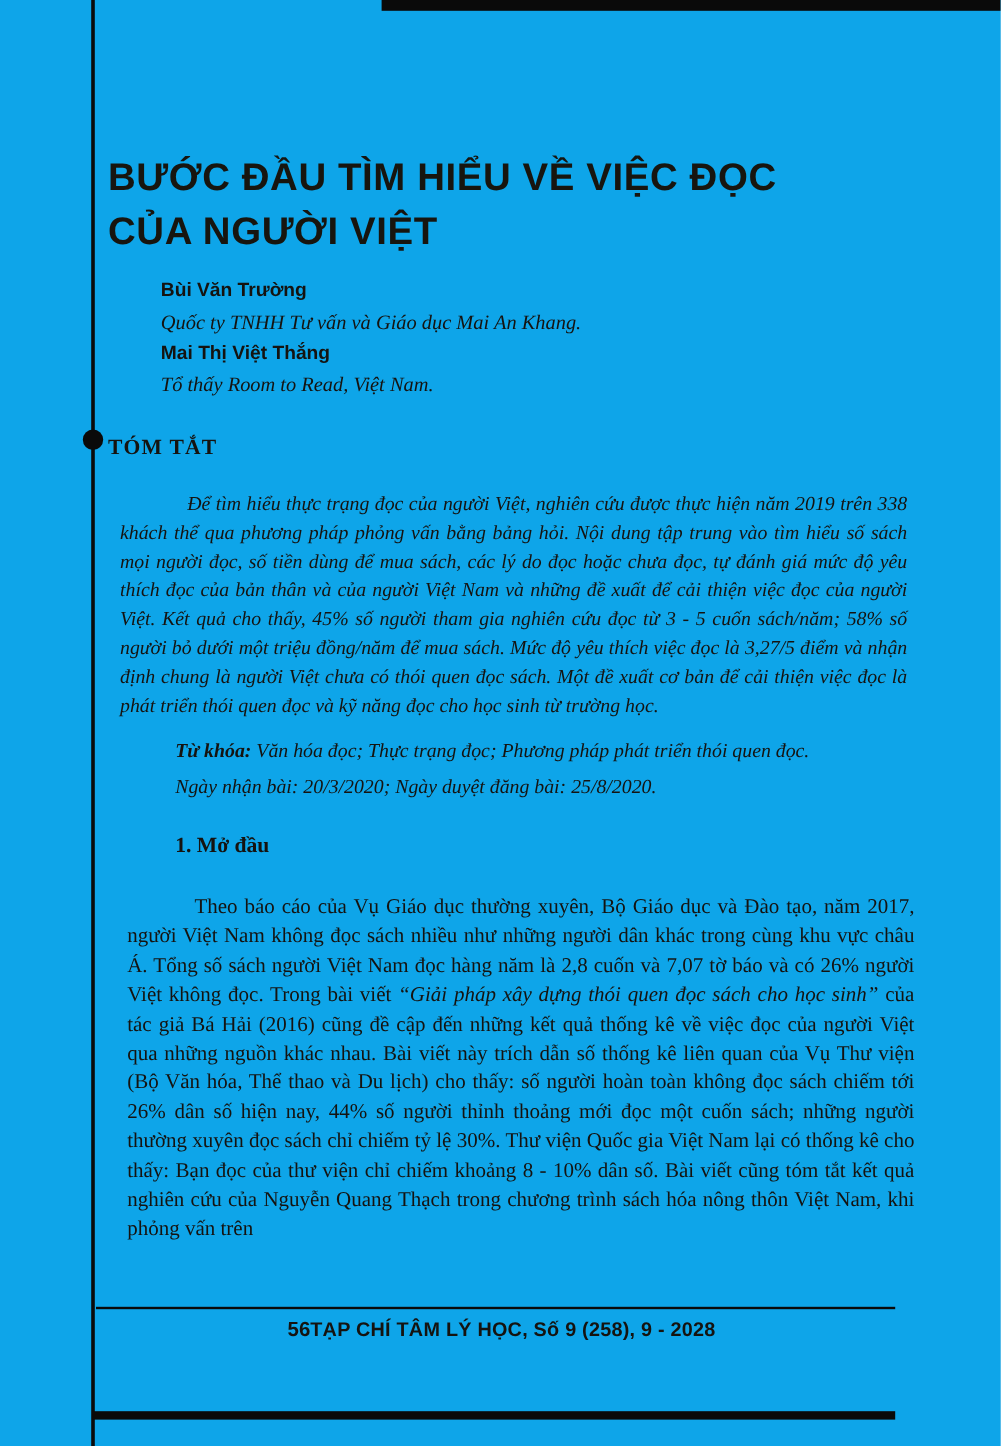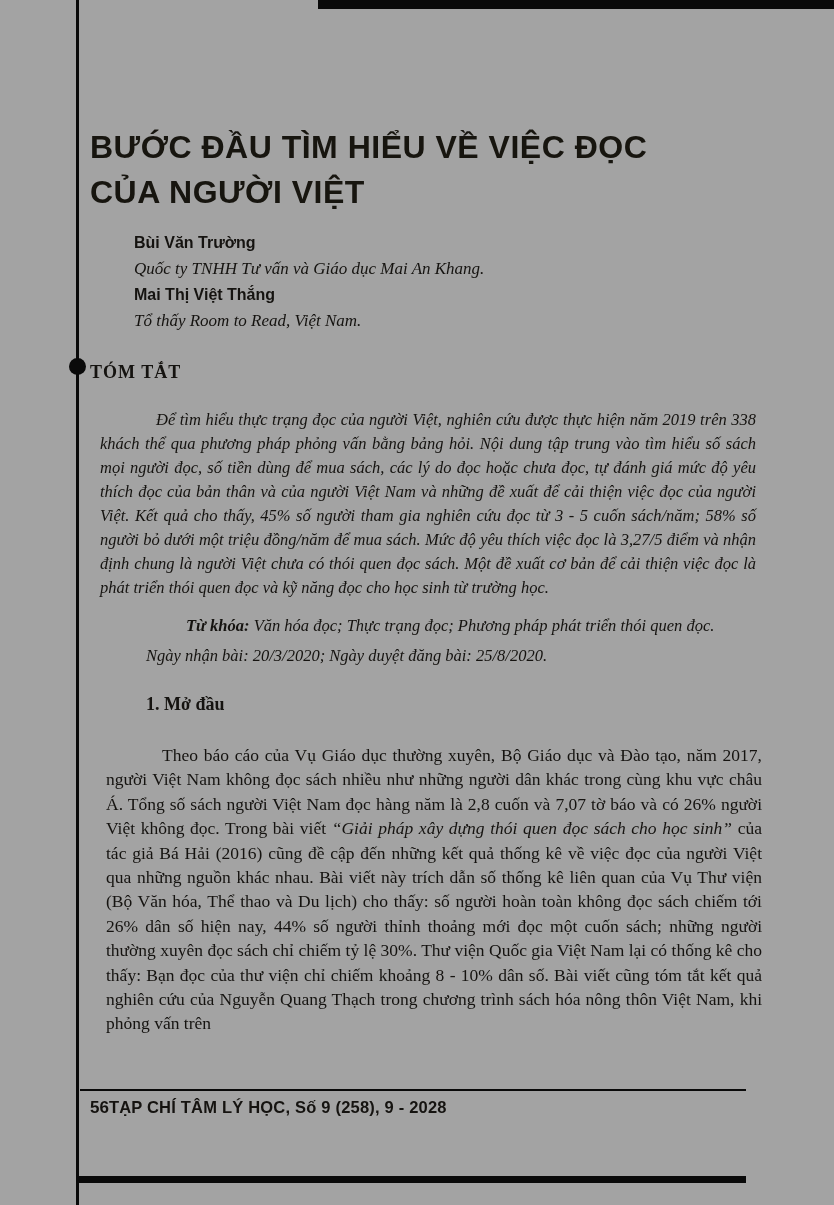--- a/index.html
+++ b/index.html
@@ -1,20 +1,20 @@
 <!DOCTYPE html>
 <html><head>
 <meta charset="utf-8">
 <style>
   html, body { margin: 0; padding: 0; background: #e9e9e9; }
   .page {
     position: relative;
     width: 834px;
     height: 1205px;
-    background: #a3a3a3;
+    background: #0ea5e9;
     overflow: hidden;
     color: #151310;
     font-family: "Liberation Serif", serif;
   }
   
   .scan-left-line  { position: absolute; left: 76px; top: 0; width: 3px; height: 1205px; background: #0a0a0a; }
   .scan-top-bar    { position: absolute; left: 318px; top: 0; width: 516px; height: 9px; background: #0a0a0a; }
   .scan-bottom-bar { position: absolute; left: 78px; top: 1176px; width: 668px; height: 7px; background: #0a0a0a; }
   .binder-dot      { position: absolute; left: 69px; top: 358px; width: 17px; height: 17px; border-radius: 50%; background: #0a0a0a; }
   .footer-rule     { position: absolute; left: 80px; top: 1089px; width: 666px; height: 2px; background: #0a0a0a; }
@@ -52,41 +52,41 @@
     top: 398px;
     font-style: italic;
     font-size: 16.5px;
     line-height: 24px;
     text-align: justify;
     text-indent: 56px;
     margin: 10px;
   }
 
   .keywords { top: 614px; font-size: 16.5px; line-height: 24px; padding-left: 56px; }
-  .keywords .kw-label { font-weight: 700; font-style: italic; margin-left: 40px; }
+  .keywords .kw-label { font-weight: 700; font-style: italic; }
   .keywords .kw-value { font-style: italic; }
 
   .dates { top: 646px; font-size: 16.5px; font-style: italic; padding-left: 56px; }
 
   .section-heading { top: 694px; font-weight: 700; font-size: 18px; padding-left: 56px; }
 
   .body-text {
     top: 727px;
     font-size: 17.5px;
     line-height: 24.4px;
     text-align: justify;
     text-indent: 56px;
     margin: 16px;
   }
   .body-text .italic { font-style: italic; }
 
   .footer {
     top: 1098px;
     display: flex;
-    justify-content: flex-start;
+    justify-content: center;
     align-items: baseline;
     font-family: "Liberation Sans", sans-serif;
     font-weight: 700;
   }
   .footer .page-number { font-size: 17px; }
   .footer .journal-ref { font-size: 16.5px; letter-spacing: 0.2px; }
 </style>
 </head>
 <body>
 

